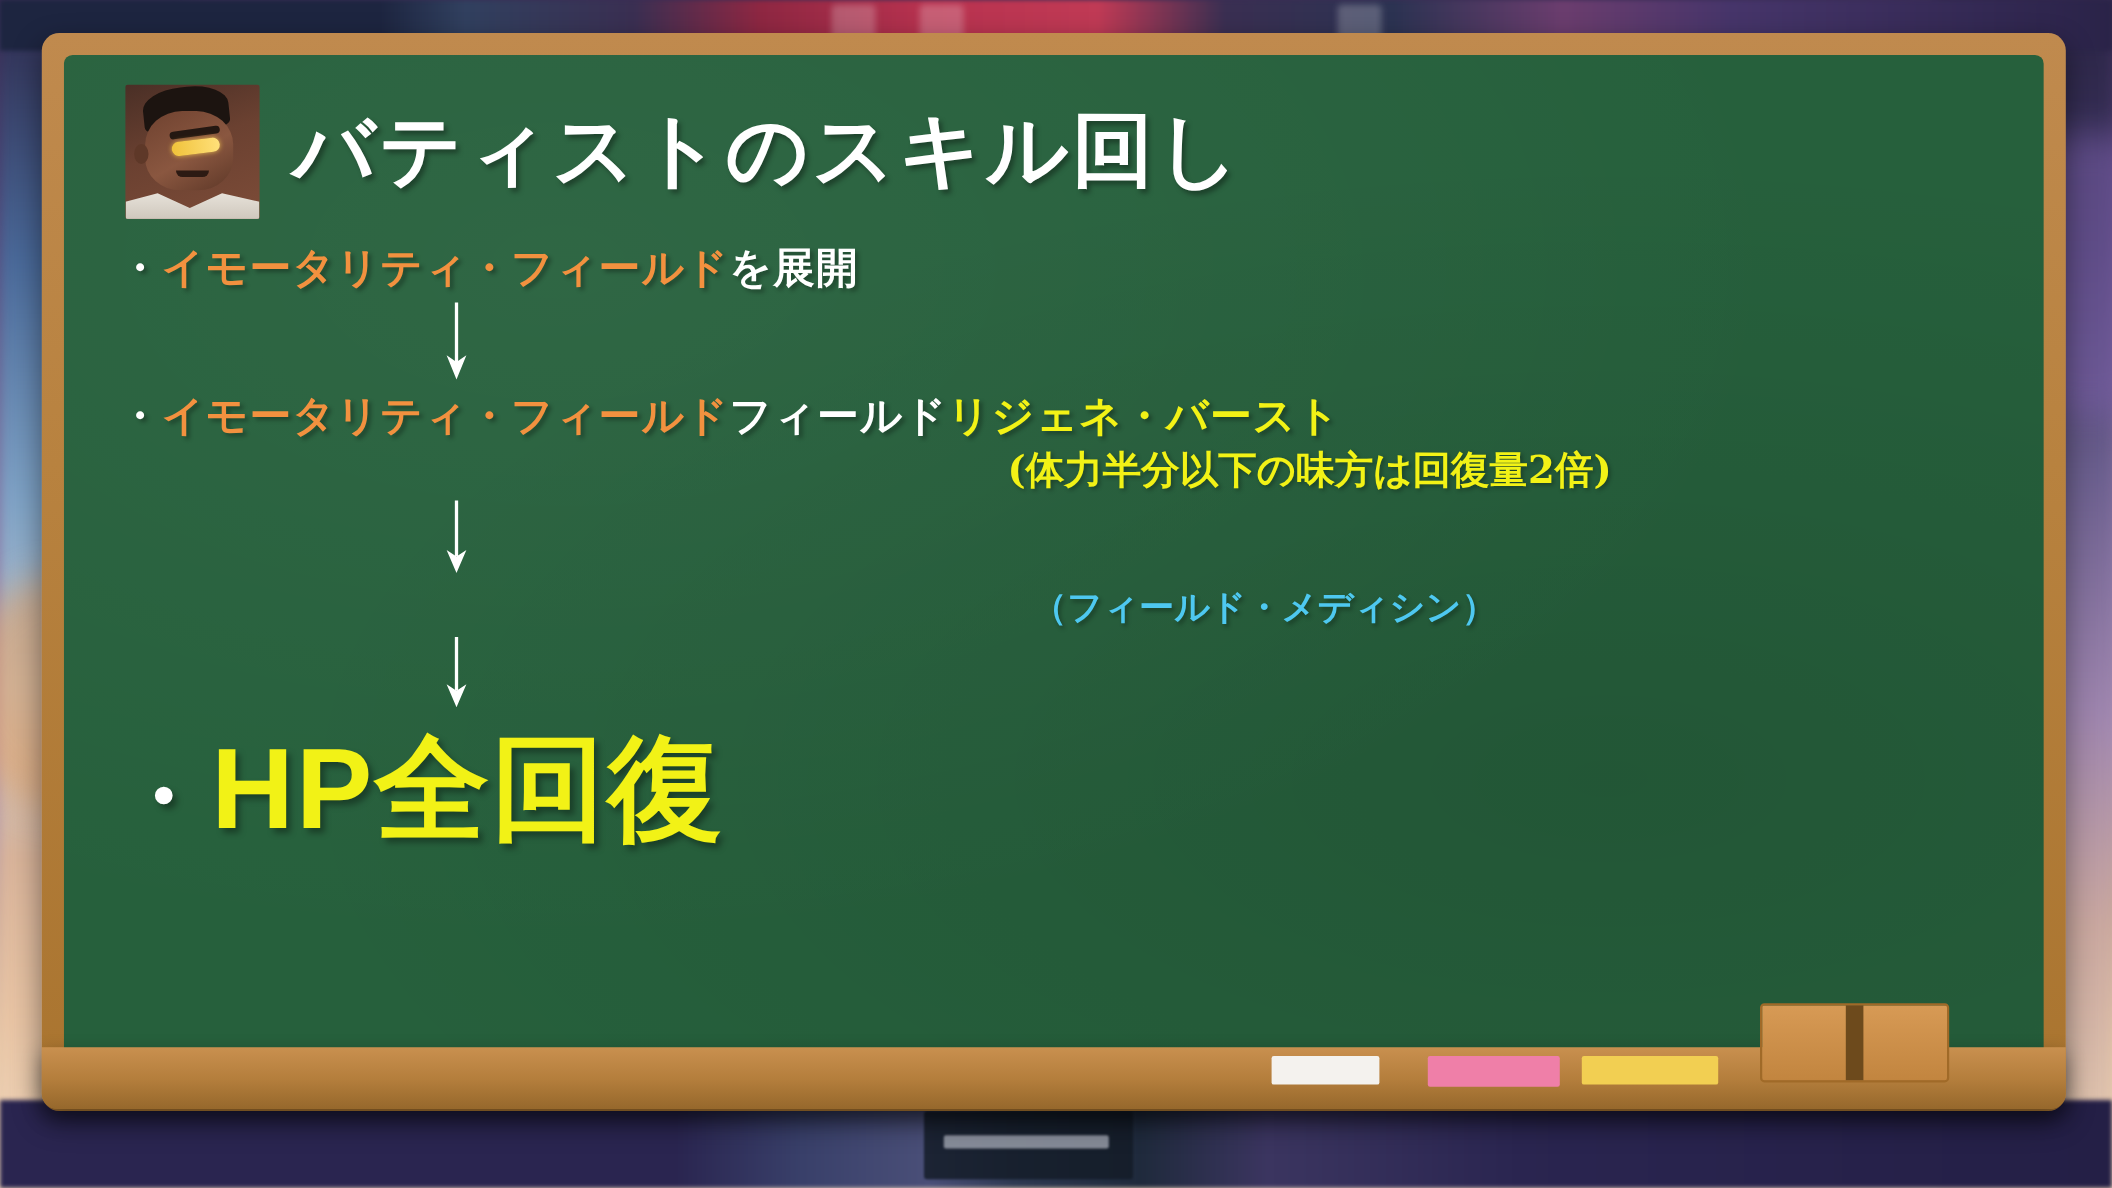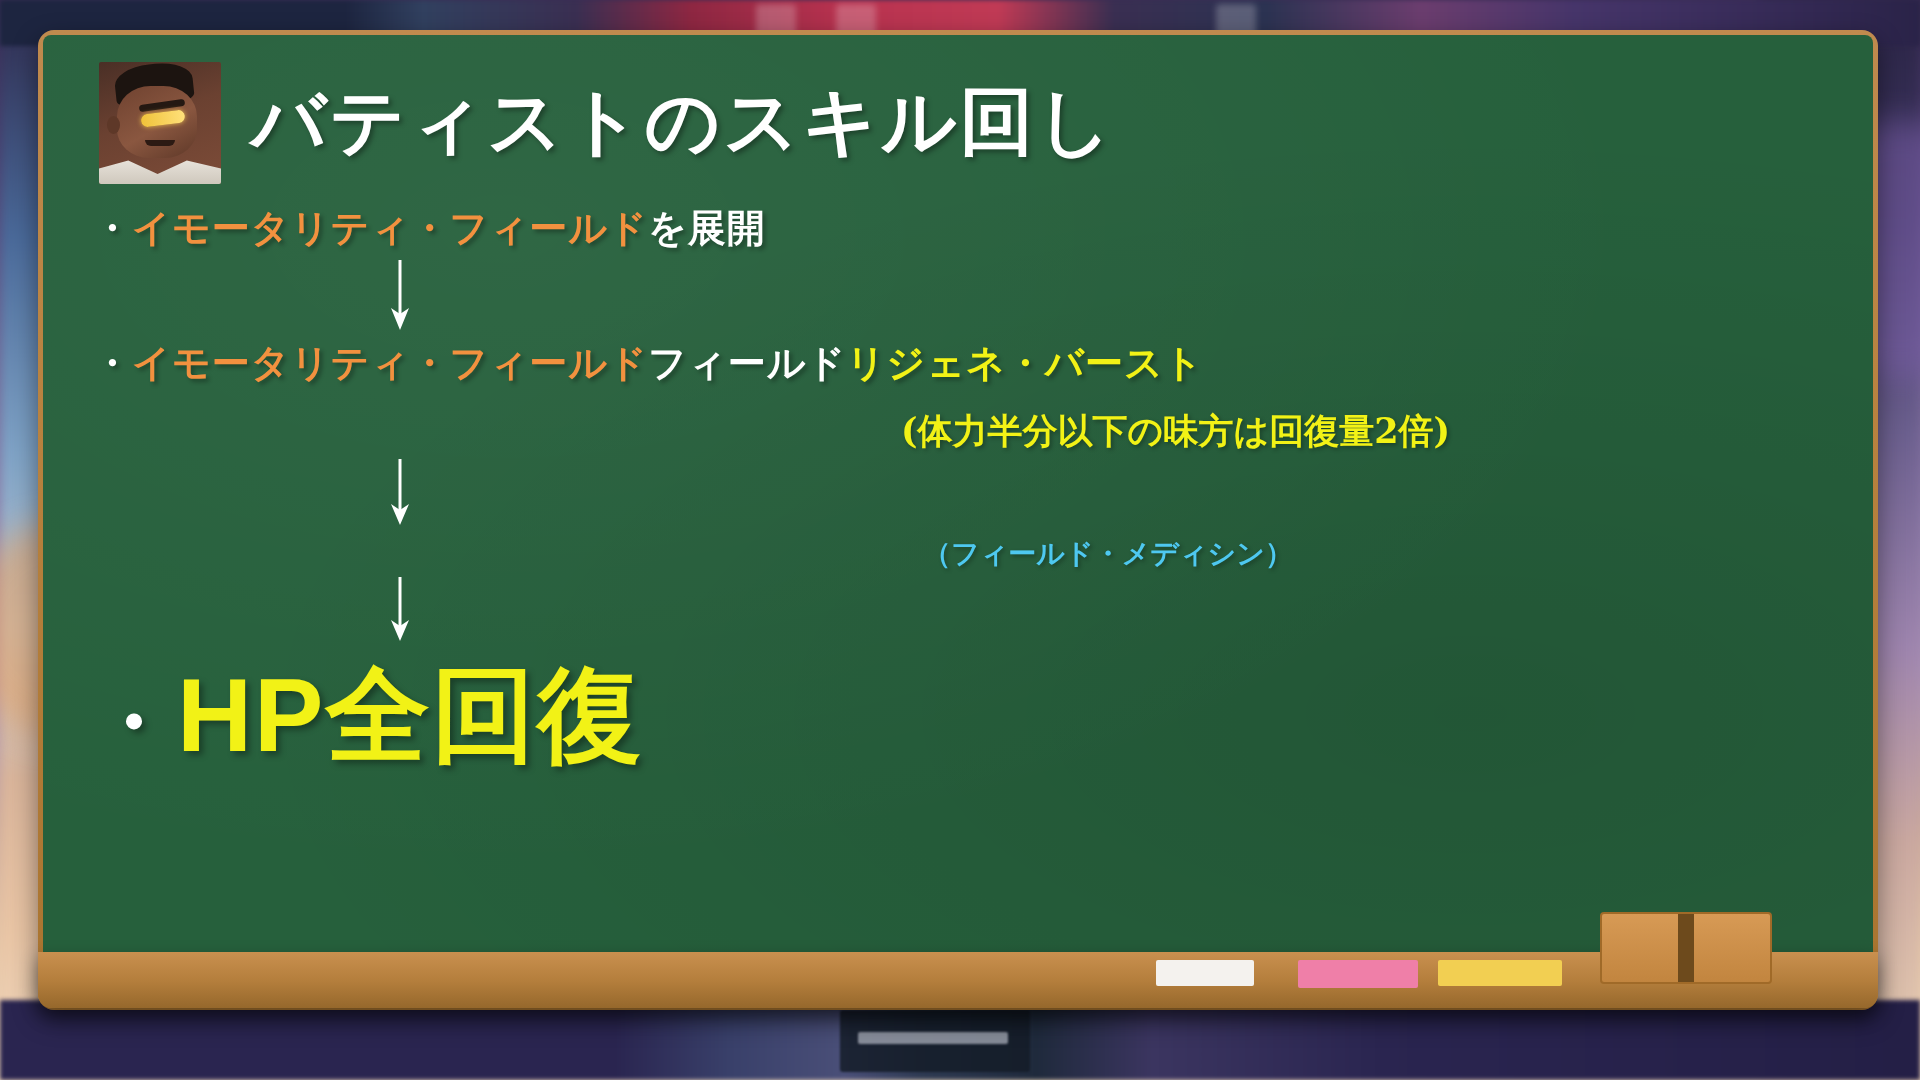--- a/index.html
+++ b/index.html
@@ -71,21 +71,21 @@
   }
 
   
   #board-frame {
     position: absolute;
     left: 38px; top: 30px;
     width: 1840px; height: 980px;
     background: linear-gradient(180deg,#c08a4e 0%, #b8823f 40%, #a9742f 100%);
     border-radius: 16px;
     box-shadow: 0 10px 26px rgba(0,0,0,.45);
-    padding: 5px;
+    padding: 20px;
   }
   #board-inner {
     position: relative;
     width: 100%; height: 100%;
     background: #26603c;
     background-image:
       radial-gradient(ellipse at 25% 20%, rgba(255,255,255,.045), transparent 60%),
       radial-gradient(ellipse at 78% 70%, rgba(0,0,0,.10), transparent 62%);
     border-radius: 8px;
     overflow: hidden;
@@ -196,21 +196,21 @@
   .c-cyan   { color: #4ec8f0; }
   .c-white  { color: #ffffff; }
 
   .note {
     font-family: "DejaVu Serif", "Liberation Serif", serif;
     font-weight: 700;
     white-space: nowrap;
     text-shadow: 2px 2px 4px rgba(0,0,0,.32);
   }
   .note-yellow { font-size: 35px; color: #f2f216; }
-  .note-cyan   { font-size: 28px; color: #4ec8f0; font-family: Liberation Mono, monospace; }
+  .note-cyan   { font-size: 32px; color: #4ec8f0; font-family: Liberation Mono, monospace; }
 
   .arrow-wrap {
     position: relative;
     height: 78px;
   }
   .arrow {
     position: absolute;
     left: 295px;
     top: 0;
   }
@@ -273,21 +273,21 @@
           <svg class="arrow" width="44" height="74" viewBox="0 0 44 74">
             <line x1="22" y1="2" x2="22" y2="56" stroke="#ffffff" stroke-width="3"></line>
             <polygon points="22,72 13,50 22,56 31,50" fill="#ffffff"></polygon>
           </svg>
         </div>
 
         <div class="step step-main" style="margin-top:2px; margin-left:10px;">
           <span class="bullet-dot">・</span><span class="c-orange">イモータリティ・フィールド</span><span class="c-white">フィールド</span><span class="c-yellow">リジェネ・バースト</span>
         </div>
 
-        <div class="note note-yellow" style="margin-top:19px; margin-left:818px;">(体力半分以下の味方は回復量2倍)</div>
+        <div class="note note-yellow" style="margin-top:0; margin-left:818px;">(体力半分以下の味方は回復量2倍)</div>
 
         <div class="arrow-wrap" style="margin-top:2px; height:72px;">
           <svg class="arrow" width="44" height="70" viewBox="0 0 44 70">
             <line x1="22" y1="2" x2="22" y2="53" stroke="#ffffff" stroke-width="3"></line>
             <polygon points="22,68 13,47 22,53 31,47" fill="#ffffff"></polygon>
           </svg>
         </div>
 
 
         <div class="note note-cyan" style="margin-top:6px; margin-left:840px;">（フィールド・メディシン）</div>

